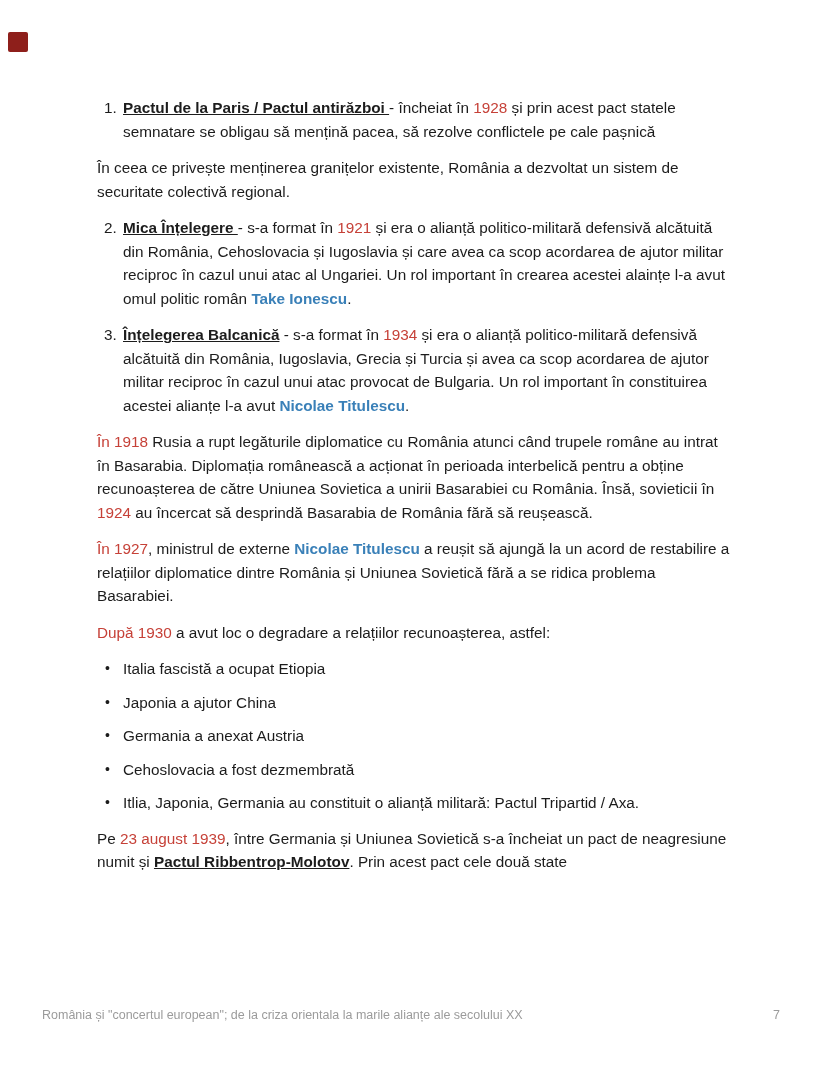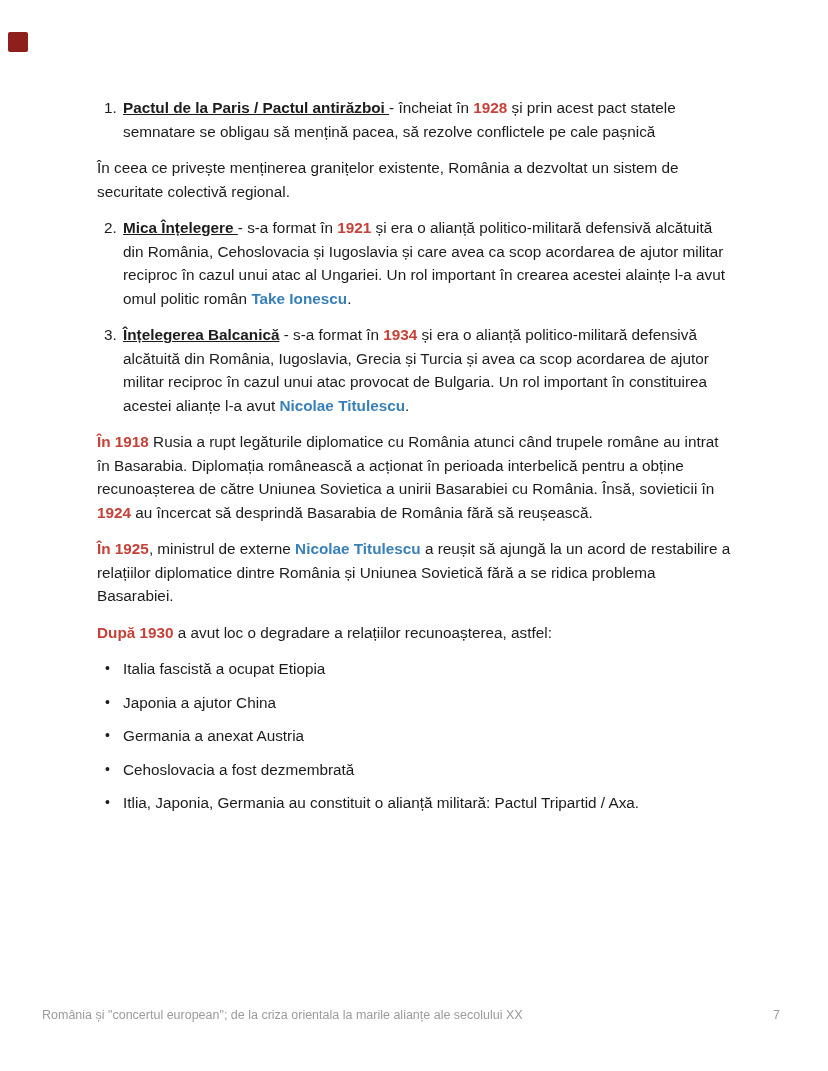--- a/index.html
+++ b/index.html
@@ -28,21 +28,21 @@
   }
   .para { margin: 12px 0 13px 0; }
   .item { display: flex; margin: 0 0 13px 0; }
   .item.numbered { padding-left: 7px; }
   .item.numbered .num { flex: 0 0 19px; }
   .item.bullet { padding-left: 8px; margin-bottom: 10px; }
   .item.bullet .dot { flex: 0 0 18px; font-size: 14px; }
   .item .txt { flex: 1 1 auto; }
   .run-n { }
   .run-title { font-weight: bold; text-decoration: underline; text-align: right; }
-  .run-year { font-weight: bold; color: var(--accent-red, #c64138); }
+  .run-year { font-weight: normal; color: var(--accent-red, #c64138); }
   .run-link { font-weight: bold; color: var(--link-blue, #3a80b8); cursor: pointer; }
   .footer {
     position: absolute;
     left: 42px; right: 48px; top: 1008px;
     display: flex; justify-content: space-between; align-items: baseline;
     font-size: 12.5px;
     color: var(--footer-gray, #9b9b9b);
   }
 </style>
 </head>
@@ -58,21 +58,21 @@
     <p class="para"><span class="run-n">În ceea ce privește menținerea granițelor existente, România a dezvoltat un sistem de securitate colectivă regional.</span></p>
     <div class="item numbered">
       <span class="num">2.</span>
       <span class="txt"><span class="run-title">Mica Înțelegere </span><span class="run-n">- s-a format în </span><span class="run-year">1921</span><span class="run-n"> și era o alianță politico-militară defensivă alcătuită din România, Cehoslovacia și Iugoslavia și care avea ca scop acordarea de ajutor militar reciproc în cazul unui atac al Ungariei. Un rol important în crearea acestei alaințe l-a avut omul politic român </span><span class="run-link">Take Ionescu</span><span class="run-n">.</span></span>
     </div>
     <div class="item numbered">
       <span class="num">3.</span>
       <span class="txt"><span class="run-title">Înțelegerea Balcanică</span><span class="run-n"> - s-a format în </span><span class="run-year">1934</span><span class="run-n"> și era o alianță politico-militară defensivă alcătuită din România, Iugoslavia, Grecia și Turcia și avea ca scop acordarea de ajutor militar reciproc în cazul unui atac provocat de Bulgaria. Un rol important în constituirea acestei alianțe l-a avut </span><span class="run-link">Nicolae Titulescu</span><span class="run-n">.</span></span>
     </div>
     <p class="para"><span class="run-year">În 1918</span><span class="run-n"> Rusia  a rupt legăturile diplomatice cu România atunci când trupele române au intrat în Basarabia. Diplomația românească a acționat în perioada interbelică pentru a obține recunoașterea de către Uniunea Sovietica a unirii Basarabiei cu România. Însă, sovieticii în </span><span class="run-year">1924</span><span class="run-n"> au încercat să desprindă Basarabia de România fără să reușească.</span></p>
-    <p class="para"><span class="run-year">În 1925</span><span class="run-n">, ministrul de externe </span><span class="run-link">Nicolae Titulescu</span><span class="run-n"> a reușit să ajungă la un acord de restabilire a relațiilor diplomatice dintre România și Uniunea Sovietică fără a se ridica problema Basarabiei.</span></p>
+    <p class="para"><span class="run-year">În 1927</span><span class="run-n">, ministrul de externe </span><span class="run-link">Nicolae Titulescu</span><span class="run-n"> a reușit să ajungă la un acord de restabilire a relațiilor diplomatice dintre România și Uniunea Sovietică fără a se ridica problema Basarabiei.</span></p>
     <p class="para"><span class="run-year">După 1930</span><span class="run-n"> a avut loc o degradare a relațiilor recunoașterea, astfel:</span></p>
     <div class="item bullet">
       <span class="dot">•</span>
       <span class="txt"><span class="run-n">Italia fascistă a ocupat Etiopia</span></span>
     </div>
     <div class="item bullet">
       <span class="dot">•</span>
       <span class="txt"><span class="run-n">Japonia a ajutor China</span></span>
     </div>
     <div class="item bullet">
@@ -80,18 +80,19 @@
       <span class="txt"><span class="run-n">Germania a anexat Austria</span></span>
     </div>
     <div class="item bullet">
       <span class="dot">•</span>
       <span class="txt"><span class="run-n">Cehoslovacia a fost dezmembrată</span></span>
     </div>
     <div class="item bullet">
       <span class="dot">•</span>
       <span class="txt"><span class="run-n">Itlia, Japonia, Germania au constituit o alianță militară: Pactul Tripartid / Axa.</span></span>
     </div>
+    <p class="para"><span class="run-n">Pe </span><span class="run-year">23 august 1939</span><span class="run-n">, între Germania și Uniunea Sovietică s-a încheiat un pact de neagresiune numit și </span><span class="run-title">Pactul Ribbentrop-Molotov</span><span class="run-n">. Prin acest pact cele două state</span></p>
   </div>
 
 <div class="footer">
   <span>România și "concertul european"; de la criza orientala la marile alianțe ale secolului XX</span>
   <span>7</span>
 </div>
 
 </body></html>

